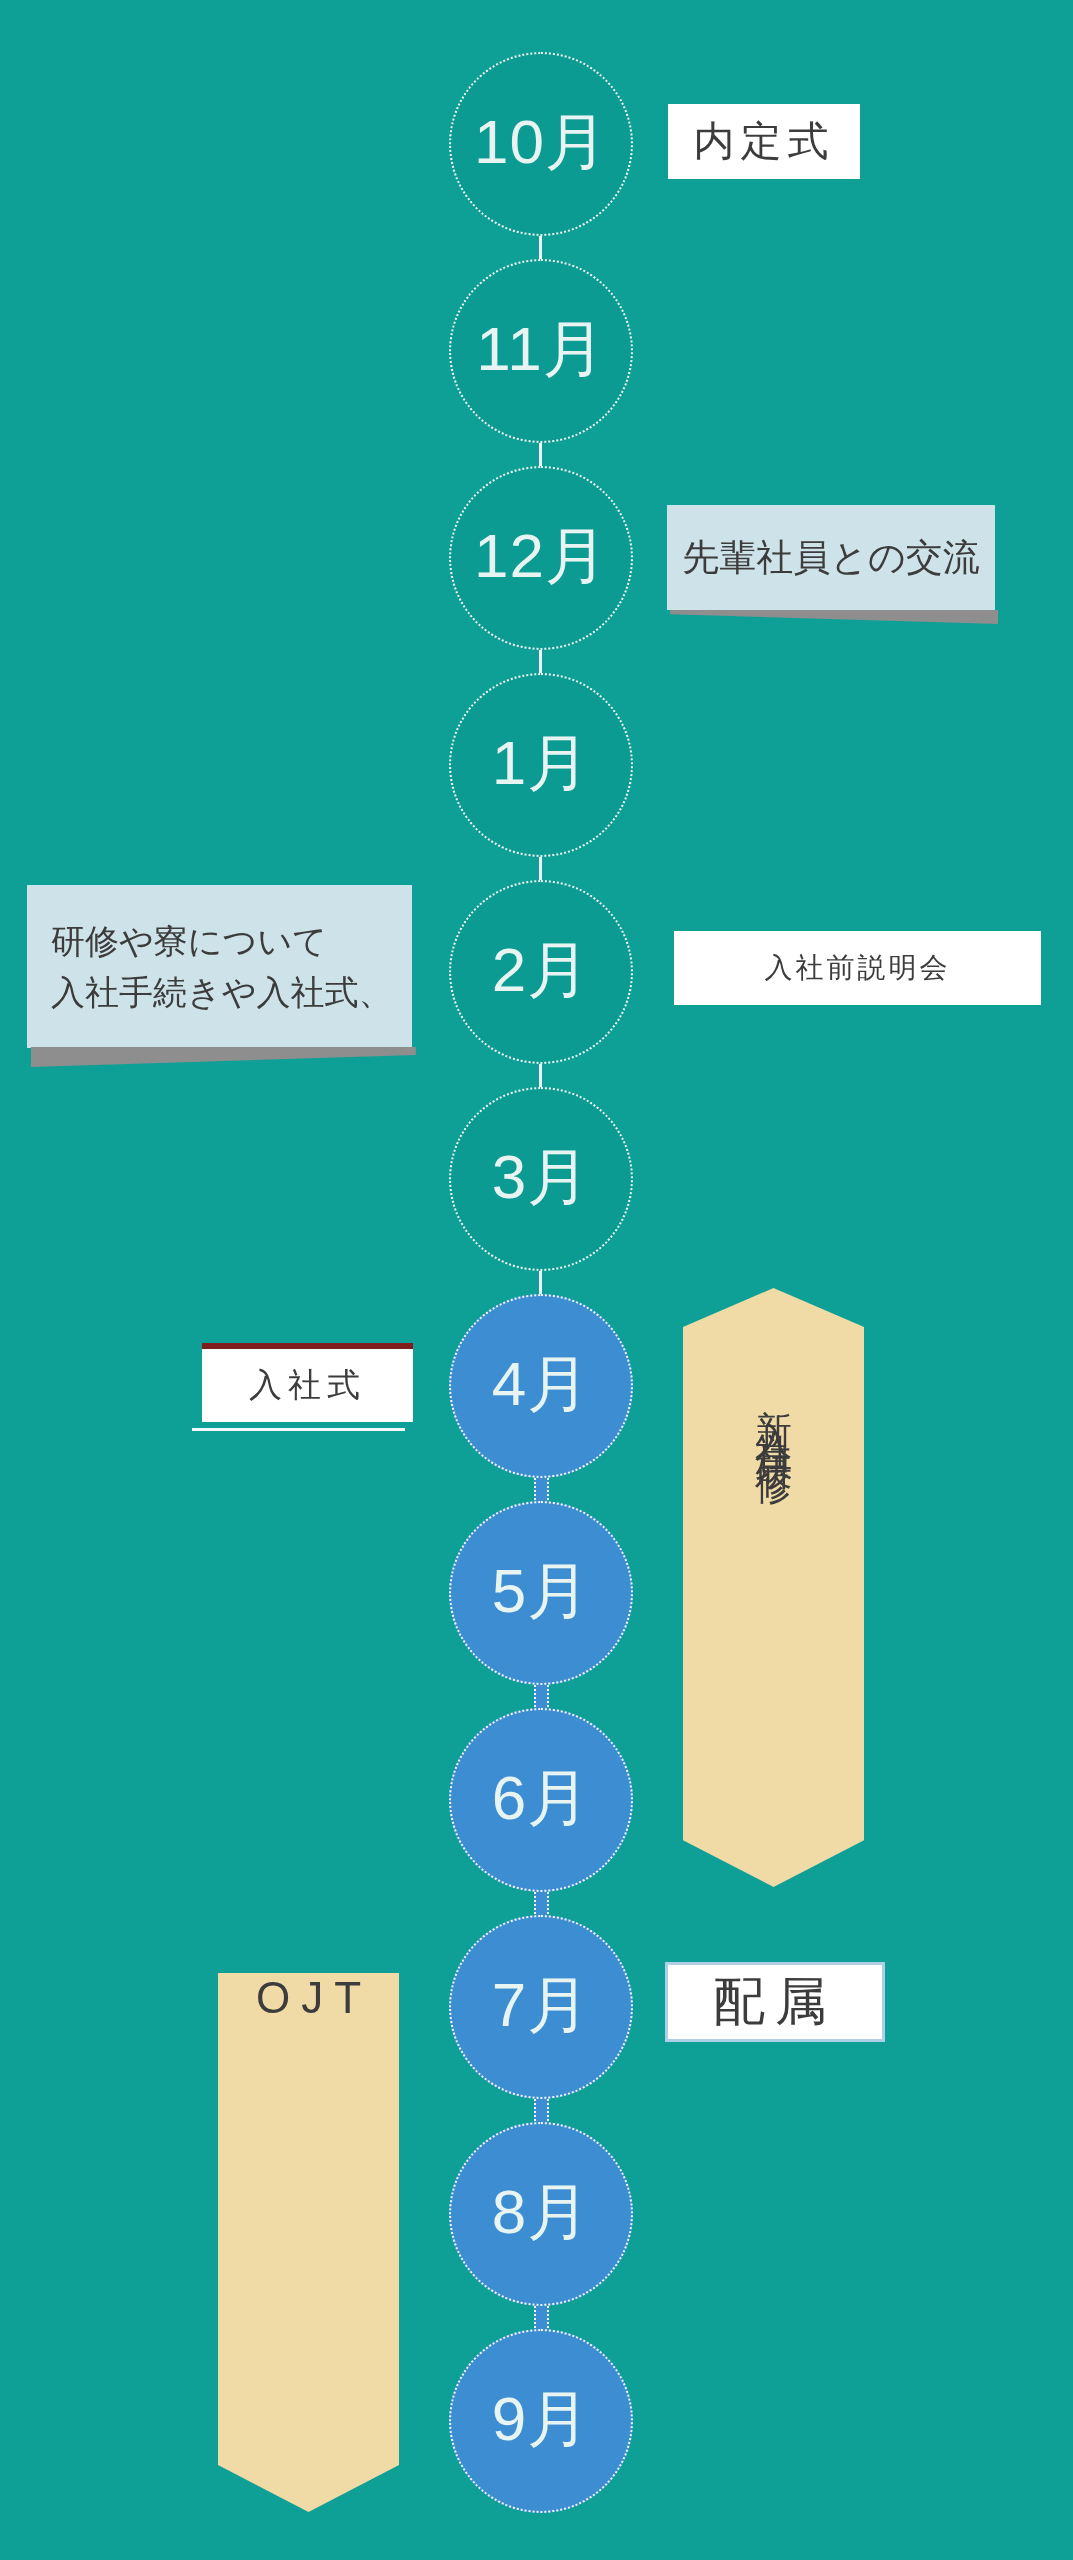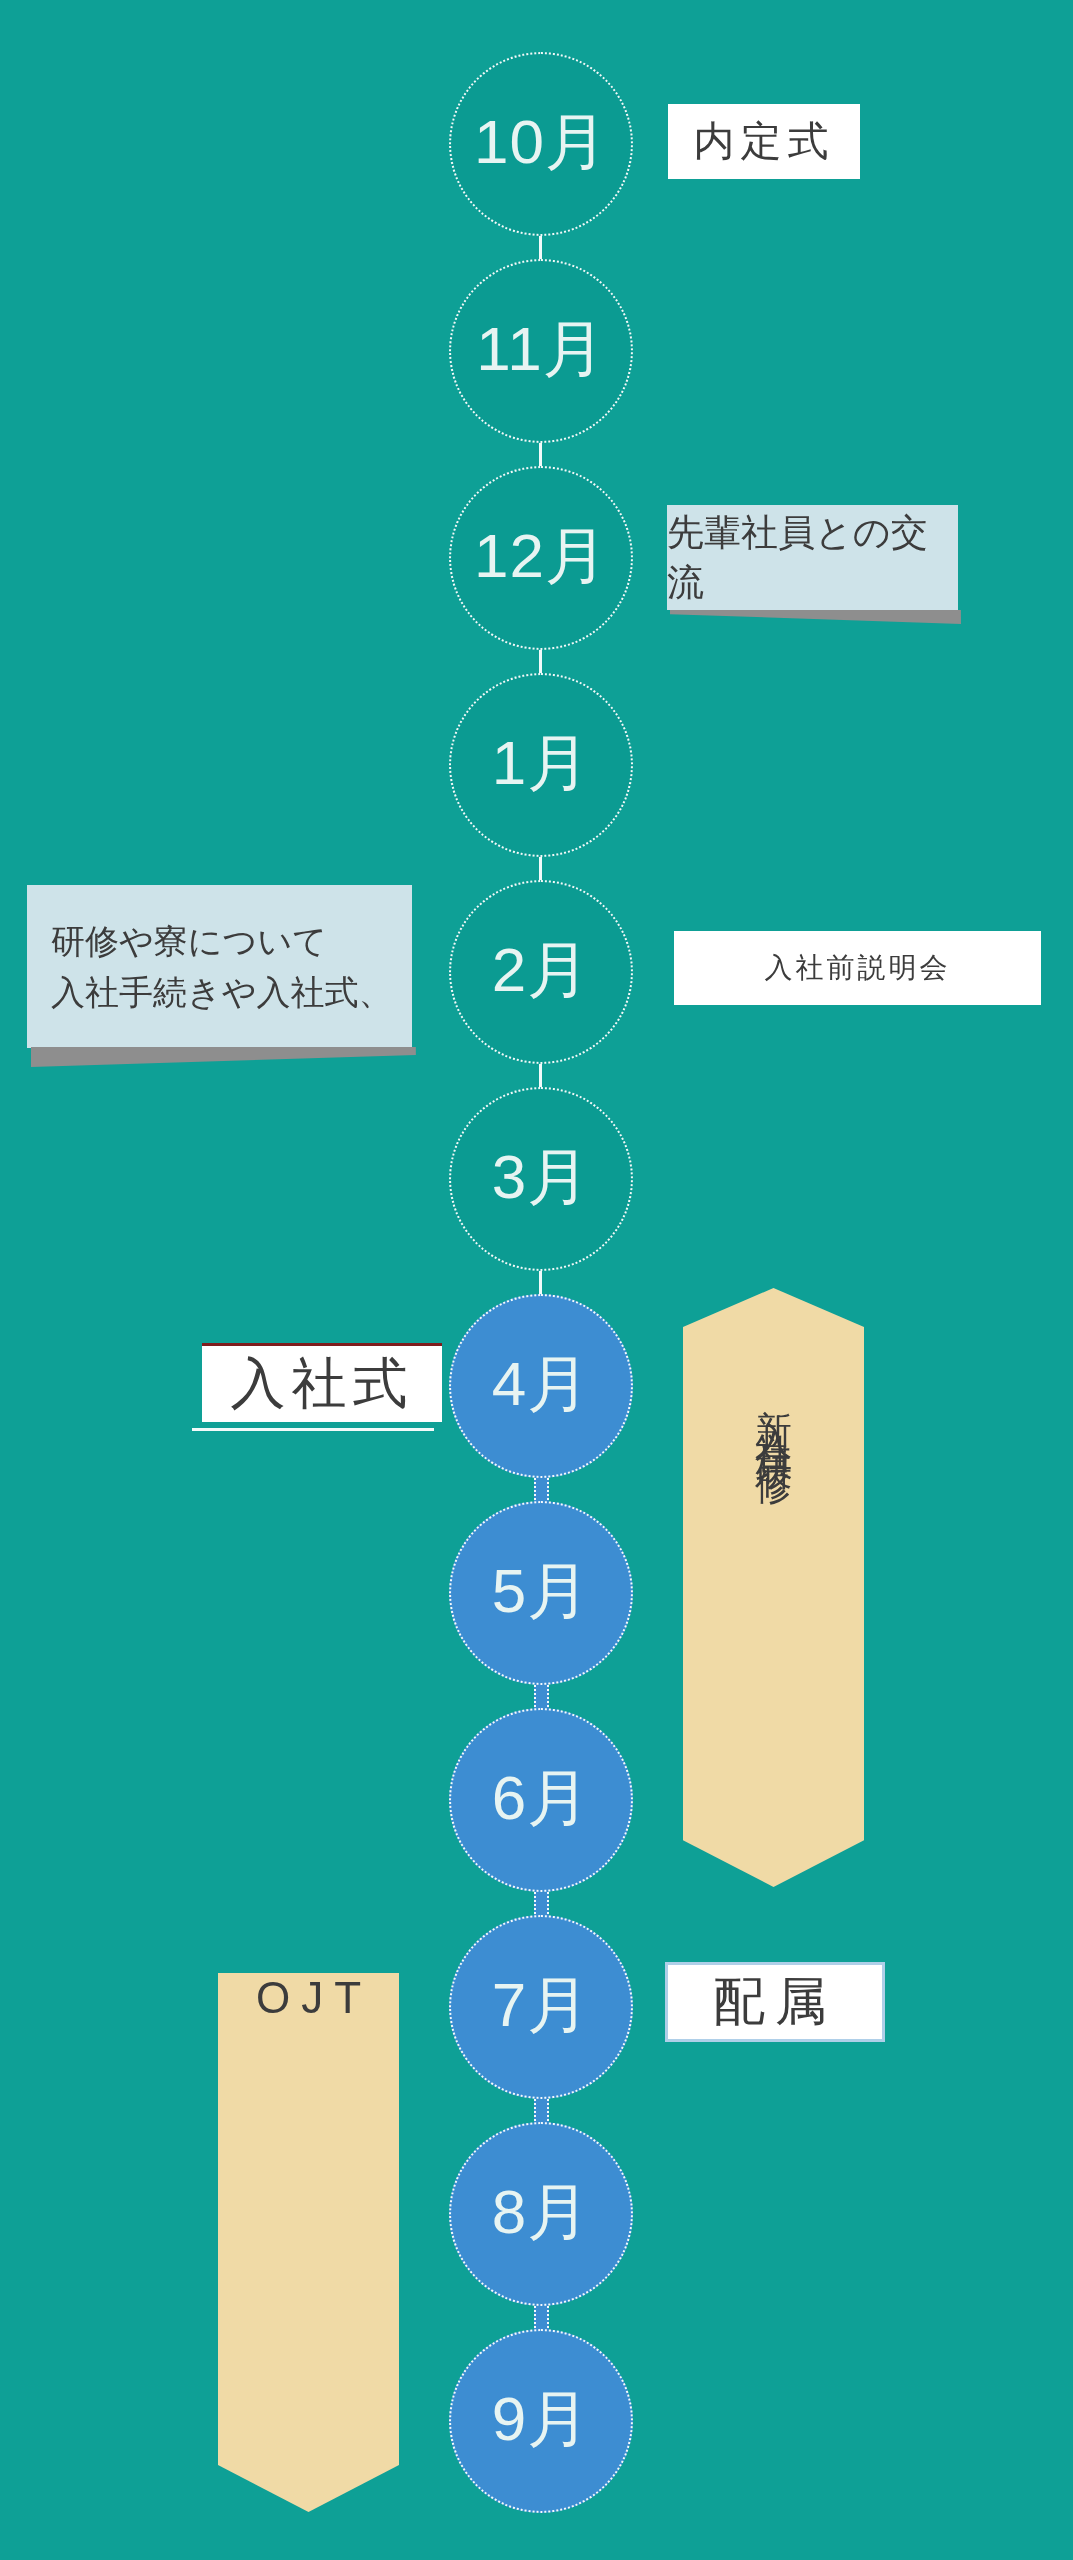--- a/index.html
+++ b/index.html
@@ -88,33 +88,33 @@
     background: var(--shadow, #8E8E8E);
   }
 
   
   #box-naiteishiki { left: 668px; top: 104px; width: 192px; height: 75px; font-size: 41px; letter-spacing: 6px; align-items: center; }
   #box-konshinkai  { left: 27px;  top: 529px; width: 388px; height: 74px; font-size: 43px; letter-spacing: 2px; }
   #box-konshinkai::after {
     content: ""; position: absolute; left: -5px; right: 3px; bottom: -8px; height: 3px;
     background: rgba(255,255,255,0.95);
   }
-  #box-senpai { left: 667px; top: 505px; width: 291px; height: 105px; font-size: 37px; }
+  #box-senpai { left: 667px; top: 505px; width: 328px; height: 105px; font-size: 37px; }
   #box-senpai::after { clip-path: polygon(0 0, 100% 0, 100% 100%, 0 30%); }
   #box-tetsuzuki {
     left: 27px; top: 885px; width: 385px; height: 163px;
     font-size: 34px; line-height: 1.48; align-items: flex-start;
     padding-left: 24px; padding-right: 6px;
   }
   #box-tetsuzuki::after { height: 20px; bottom: -19px; clip-path: polygon(0 0, 100% 0, 100% 40%, 0 100%); }
   #box-setsumeikai { left: 668px; top: 931px; width: 367px; height: 74px; font-size: 28px; letter-spacing: 3px; margin-left: 6px; }
   #box-nyushashiki {
-    left: 202px; top: 1343px; width: 240px; height: 79px;
-    font-size: 55px; letter-spacing: 6px;
-    border-top: 3px solid #7f1d1d;
+    left: 202px; top: 1343px; width: 211px; height: 79px;
+    font-size: 33px; letter-spacing: 6px;
+    border-top: 6px solid #7f1d1d;
   }
   #box-nyushashiki::after {
     content: ""; position: absolute; left: -10px; right: 8px; bottom: -9px; height: 3px;
     background: rgba(255,255,255,0.95);
   }
   #box-haizoku {
     left: 665px; top: 1962px; width: 220px; height: 80px;
     font-size: 52px; letter-spacing: 10px;
     border: 3px solid #AFCFE8;
   }

